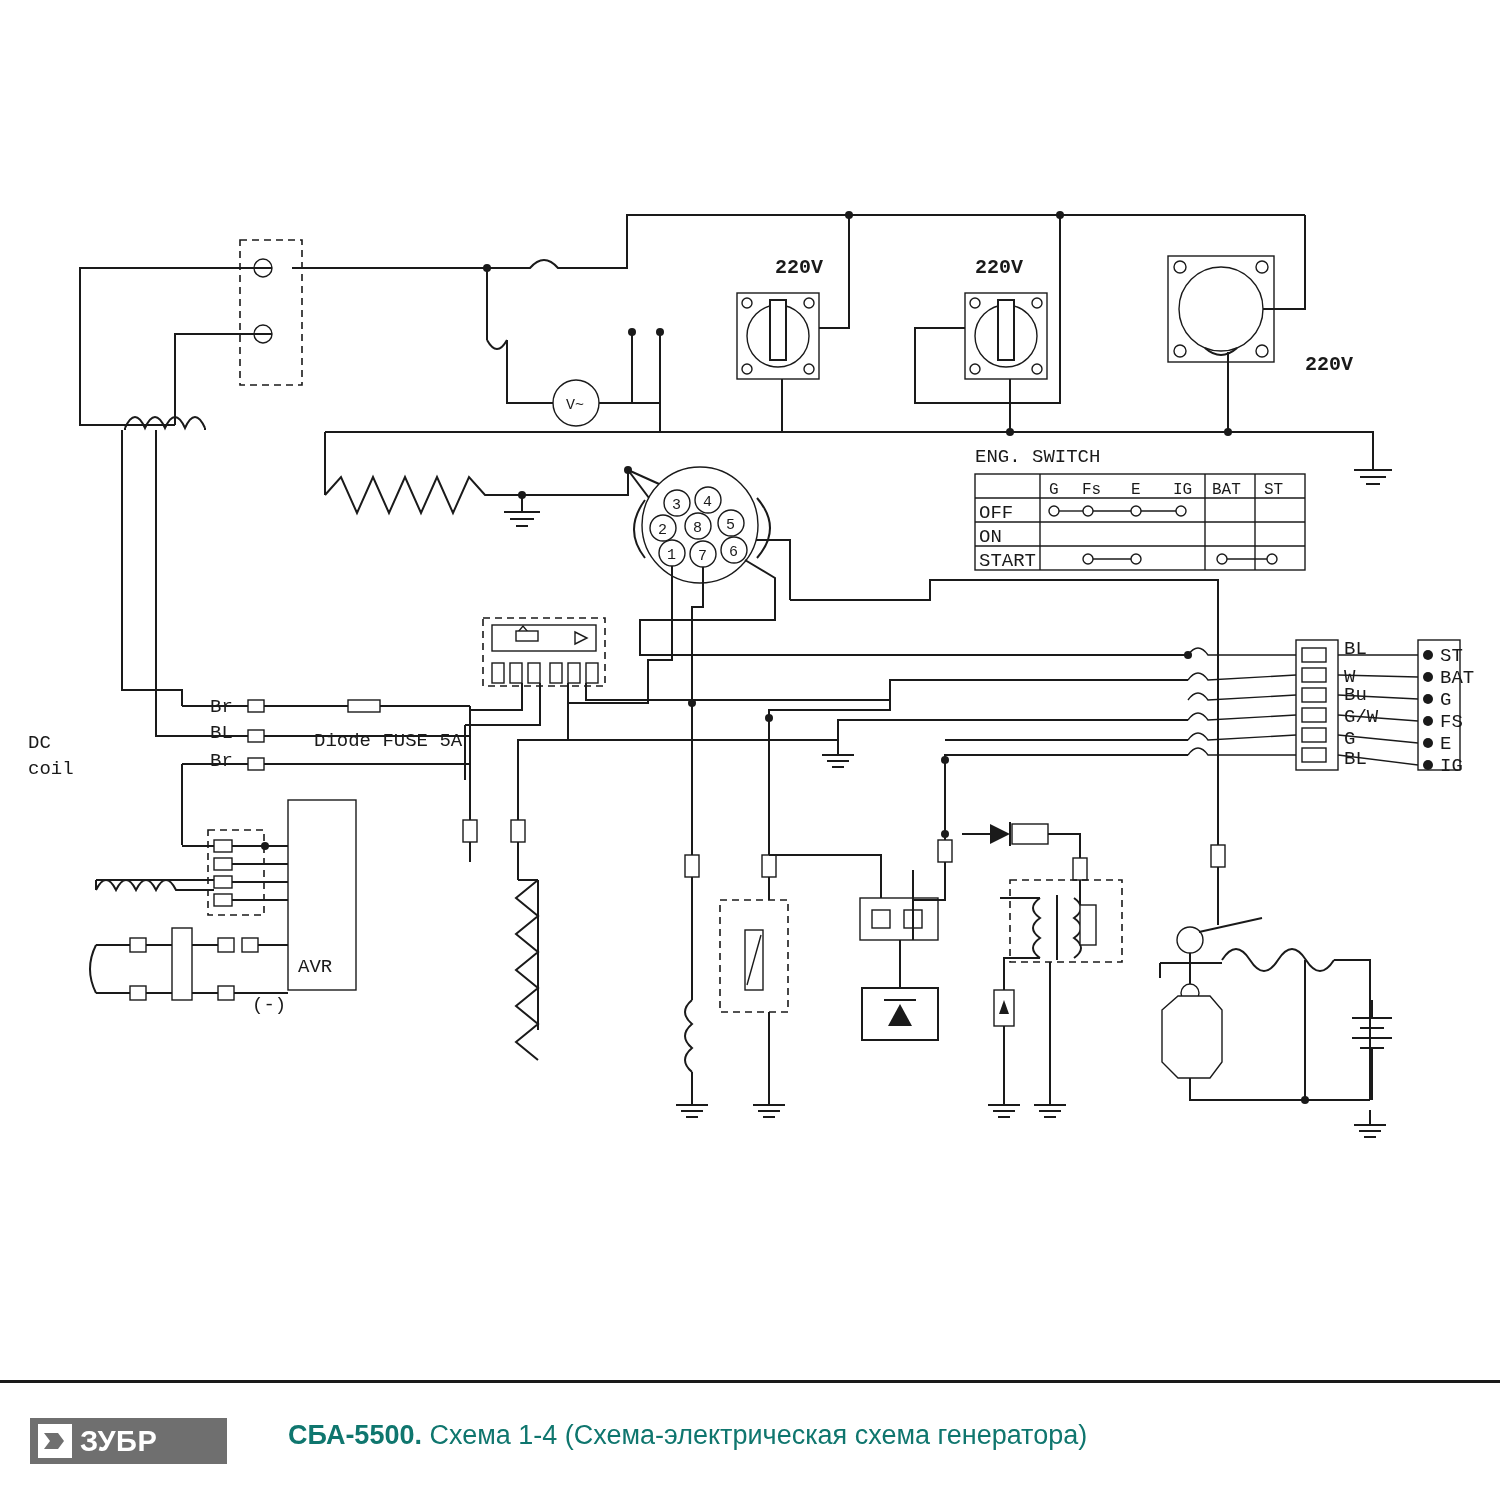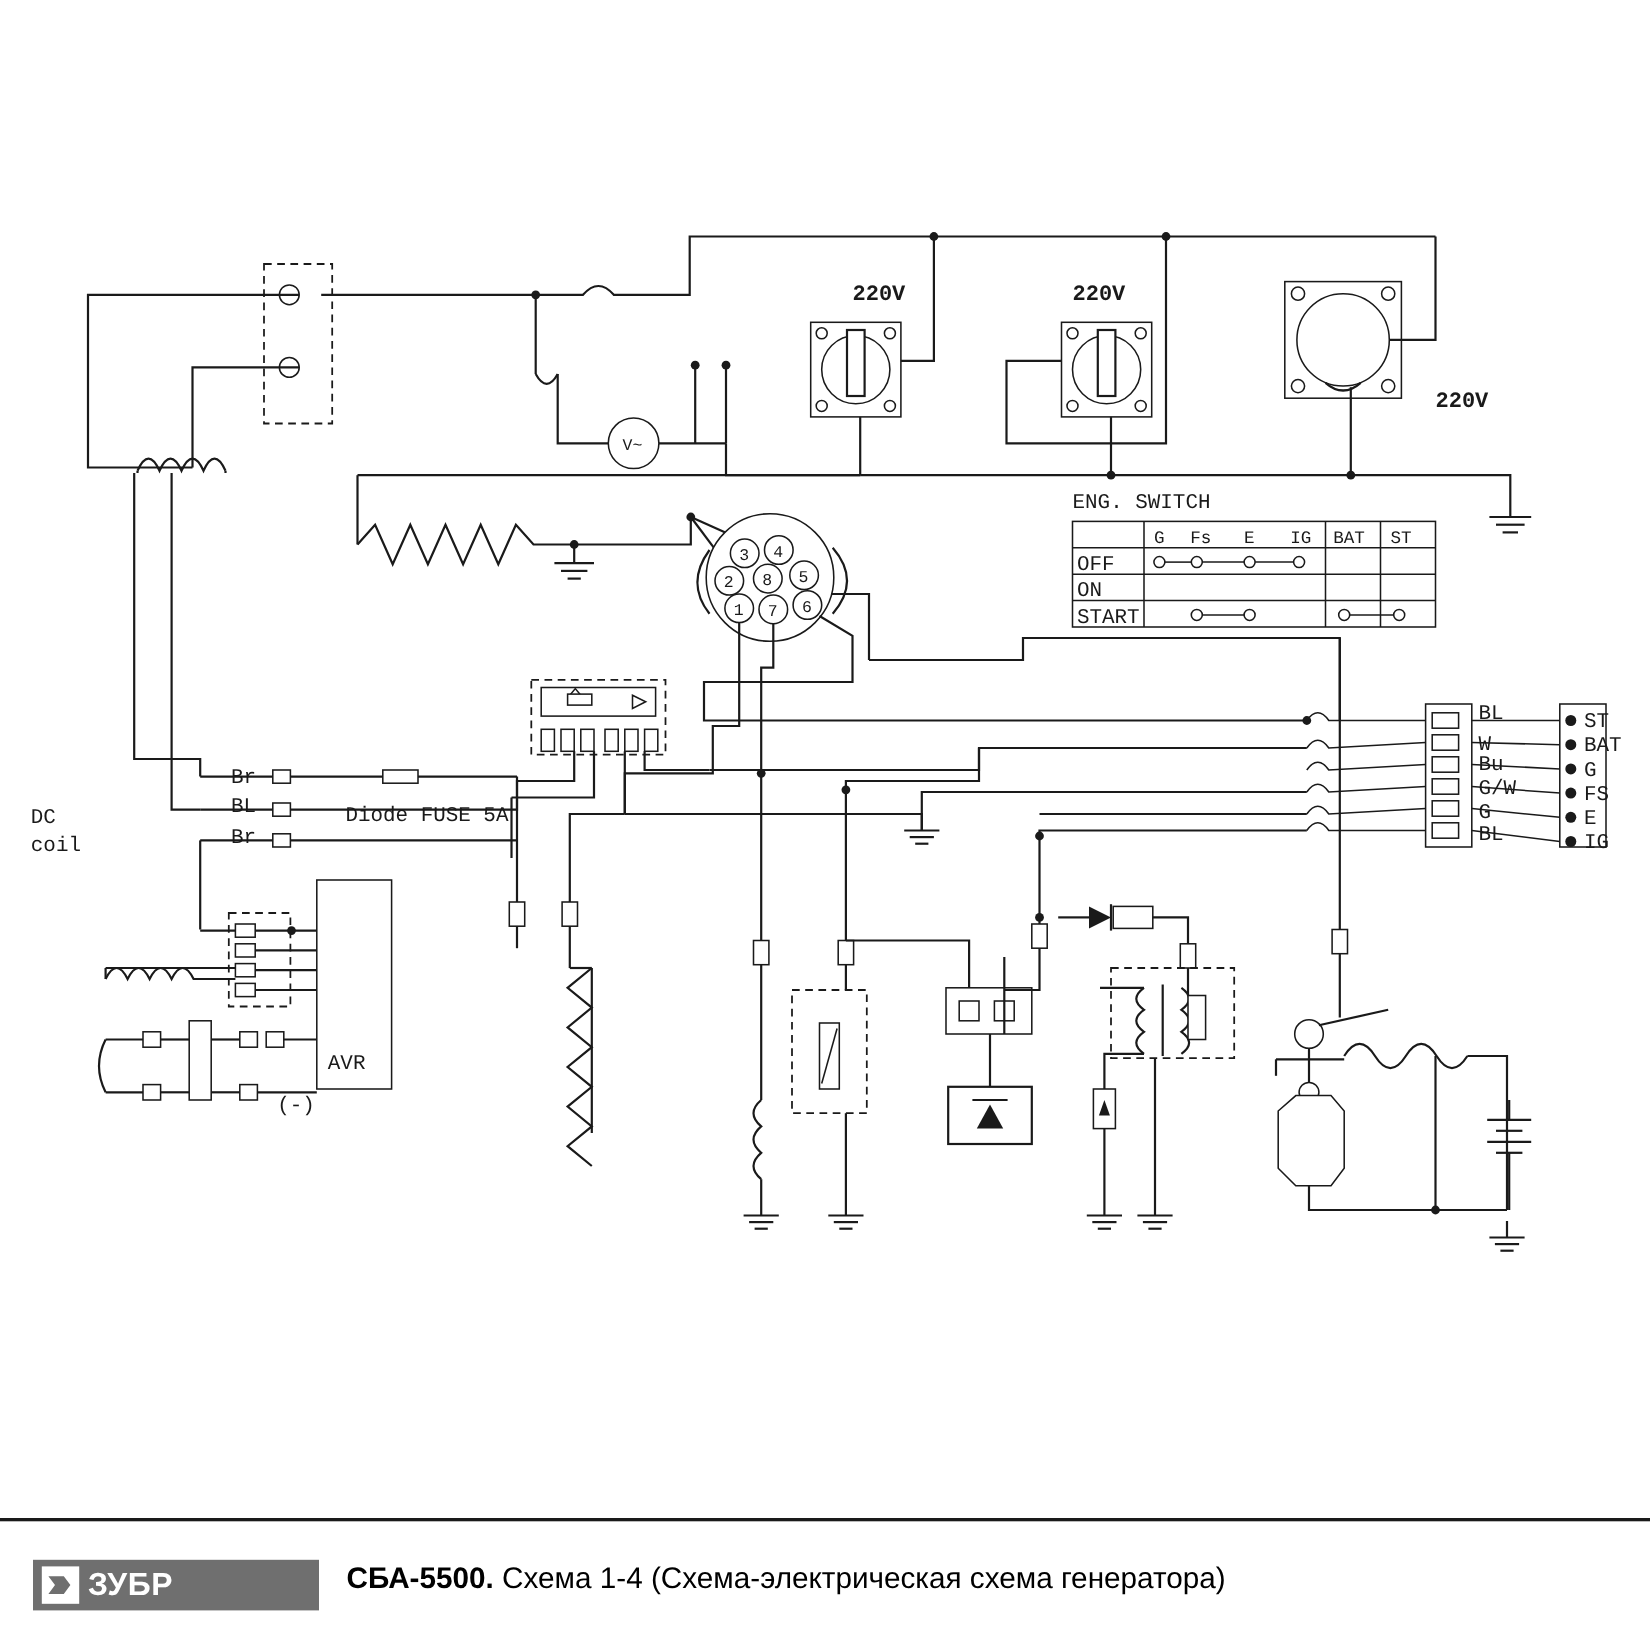--- a/index.html
+++ b/index.html
@@ -43,21 +43,21 @@
     position: absolute;
     left: 0; top: 0;
     width: 1500px;
     height: 3px;
     background: #1a1a1a;
   }
   .logo {
     position: absolute;
     left: 30px;
     top: 38px;
-    width: 260px;
+    width: 197px;
     height: 46px;
     background: #6f6f6f;
     display: flex;
     align-items: center;
     padding-left: 8px;
     box-sizing: border-box;
   }
   .logo-mark {
     width: 34px;
     height: 34px;
@@ -73,24 +73,23 @@
     font-size: 29px;
     font-weight: bold;
     letter-spacing: 0.5px;
     font-family: "Liberation Sans", sans-serif;
   }
   .caption {
     position: absolute;
     left: 288px;
     top: 40px;
     font-size: 27px;
-    color: #000000;
+    color: #0f766e;
     white-space: nowrap;
     font-family: "Liberation Sans", sans-serif;
-    margin-left: 27px;
   }
   .caption b { font-weight: bold; }
   text {
     font-family: "Liberation Mono", monospace;
     fill: #1a1a1a;
   }
   .lbl      { font-size: 19px; }
   .lbl-sm   { font-size: 16px; }
   .lbl-bold { font-size: 20px; font-weight: bold; }
   .lbl-v    { font-size: 15px; }

